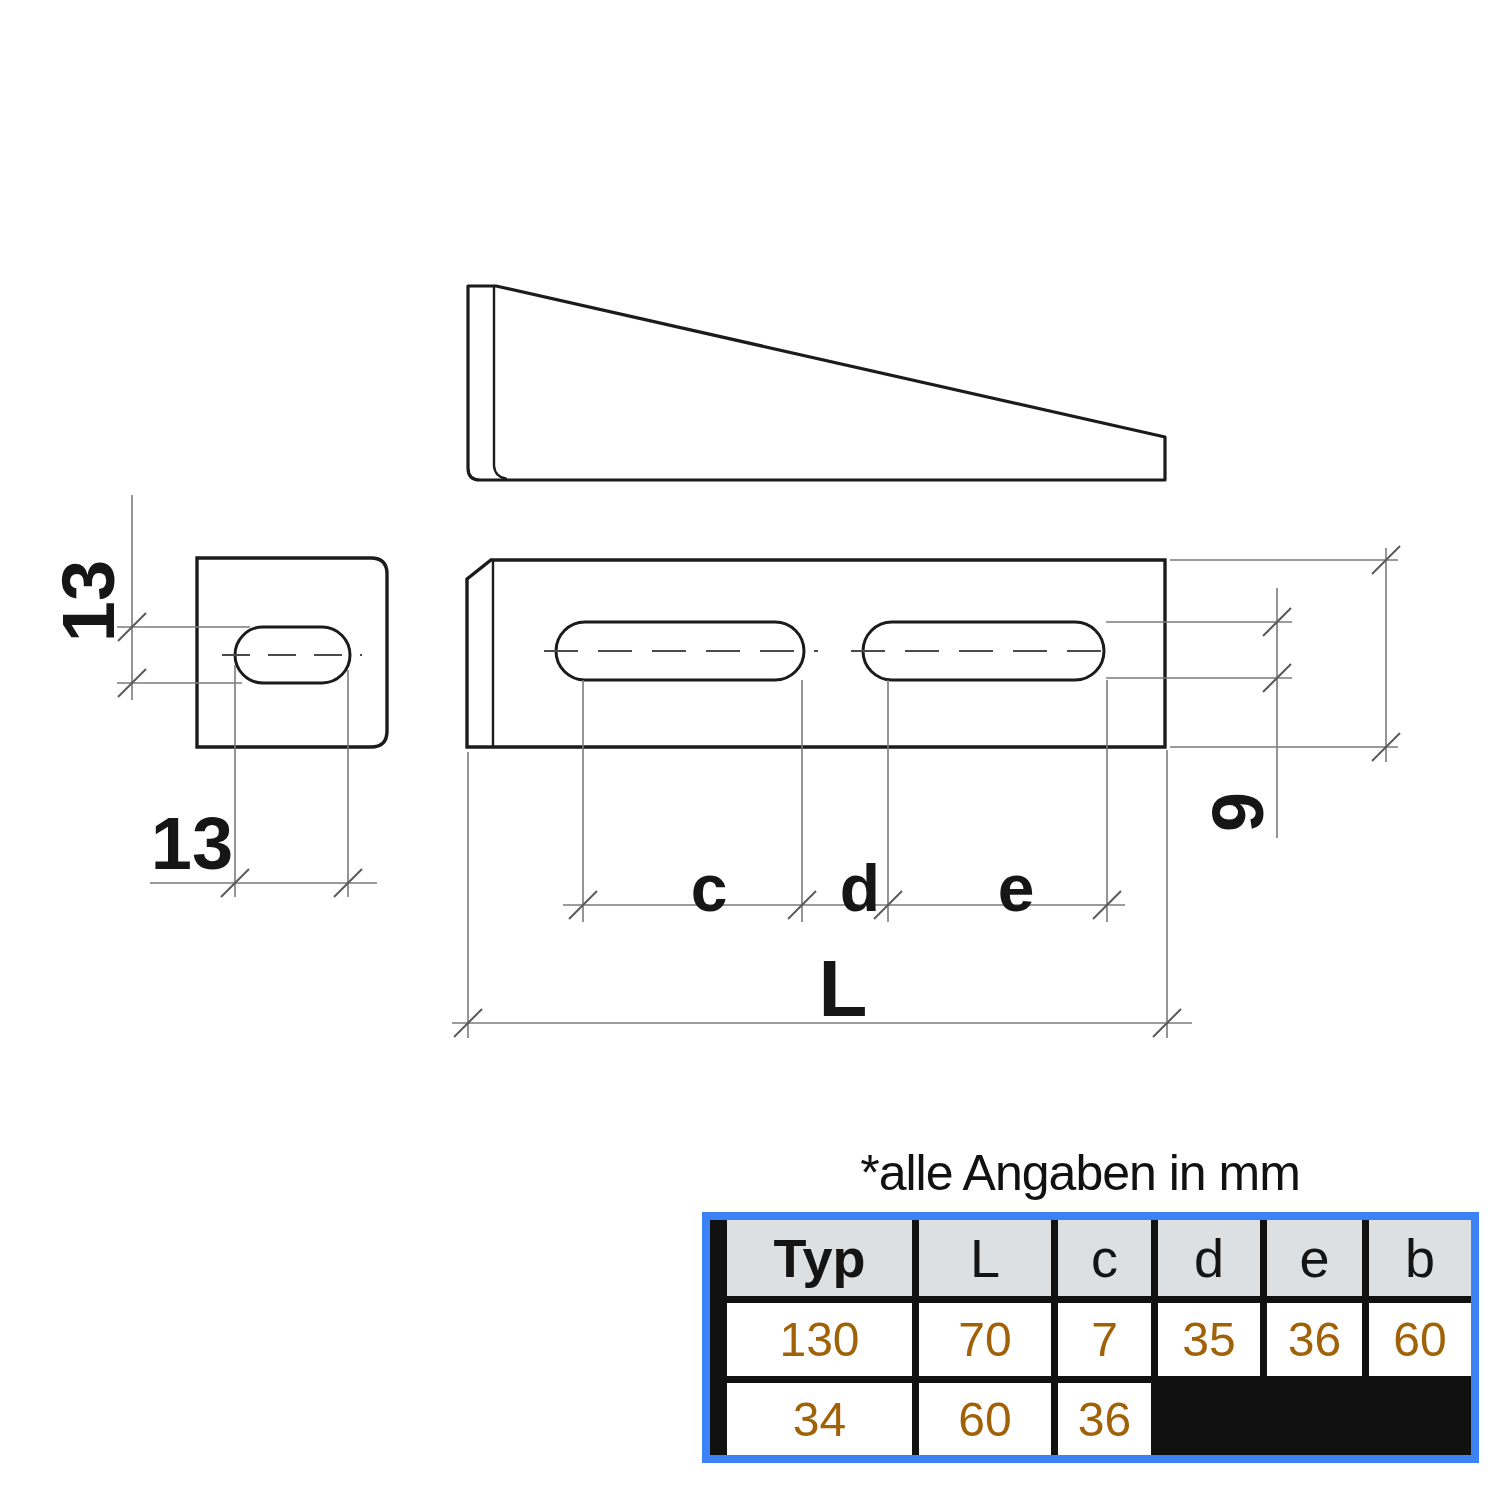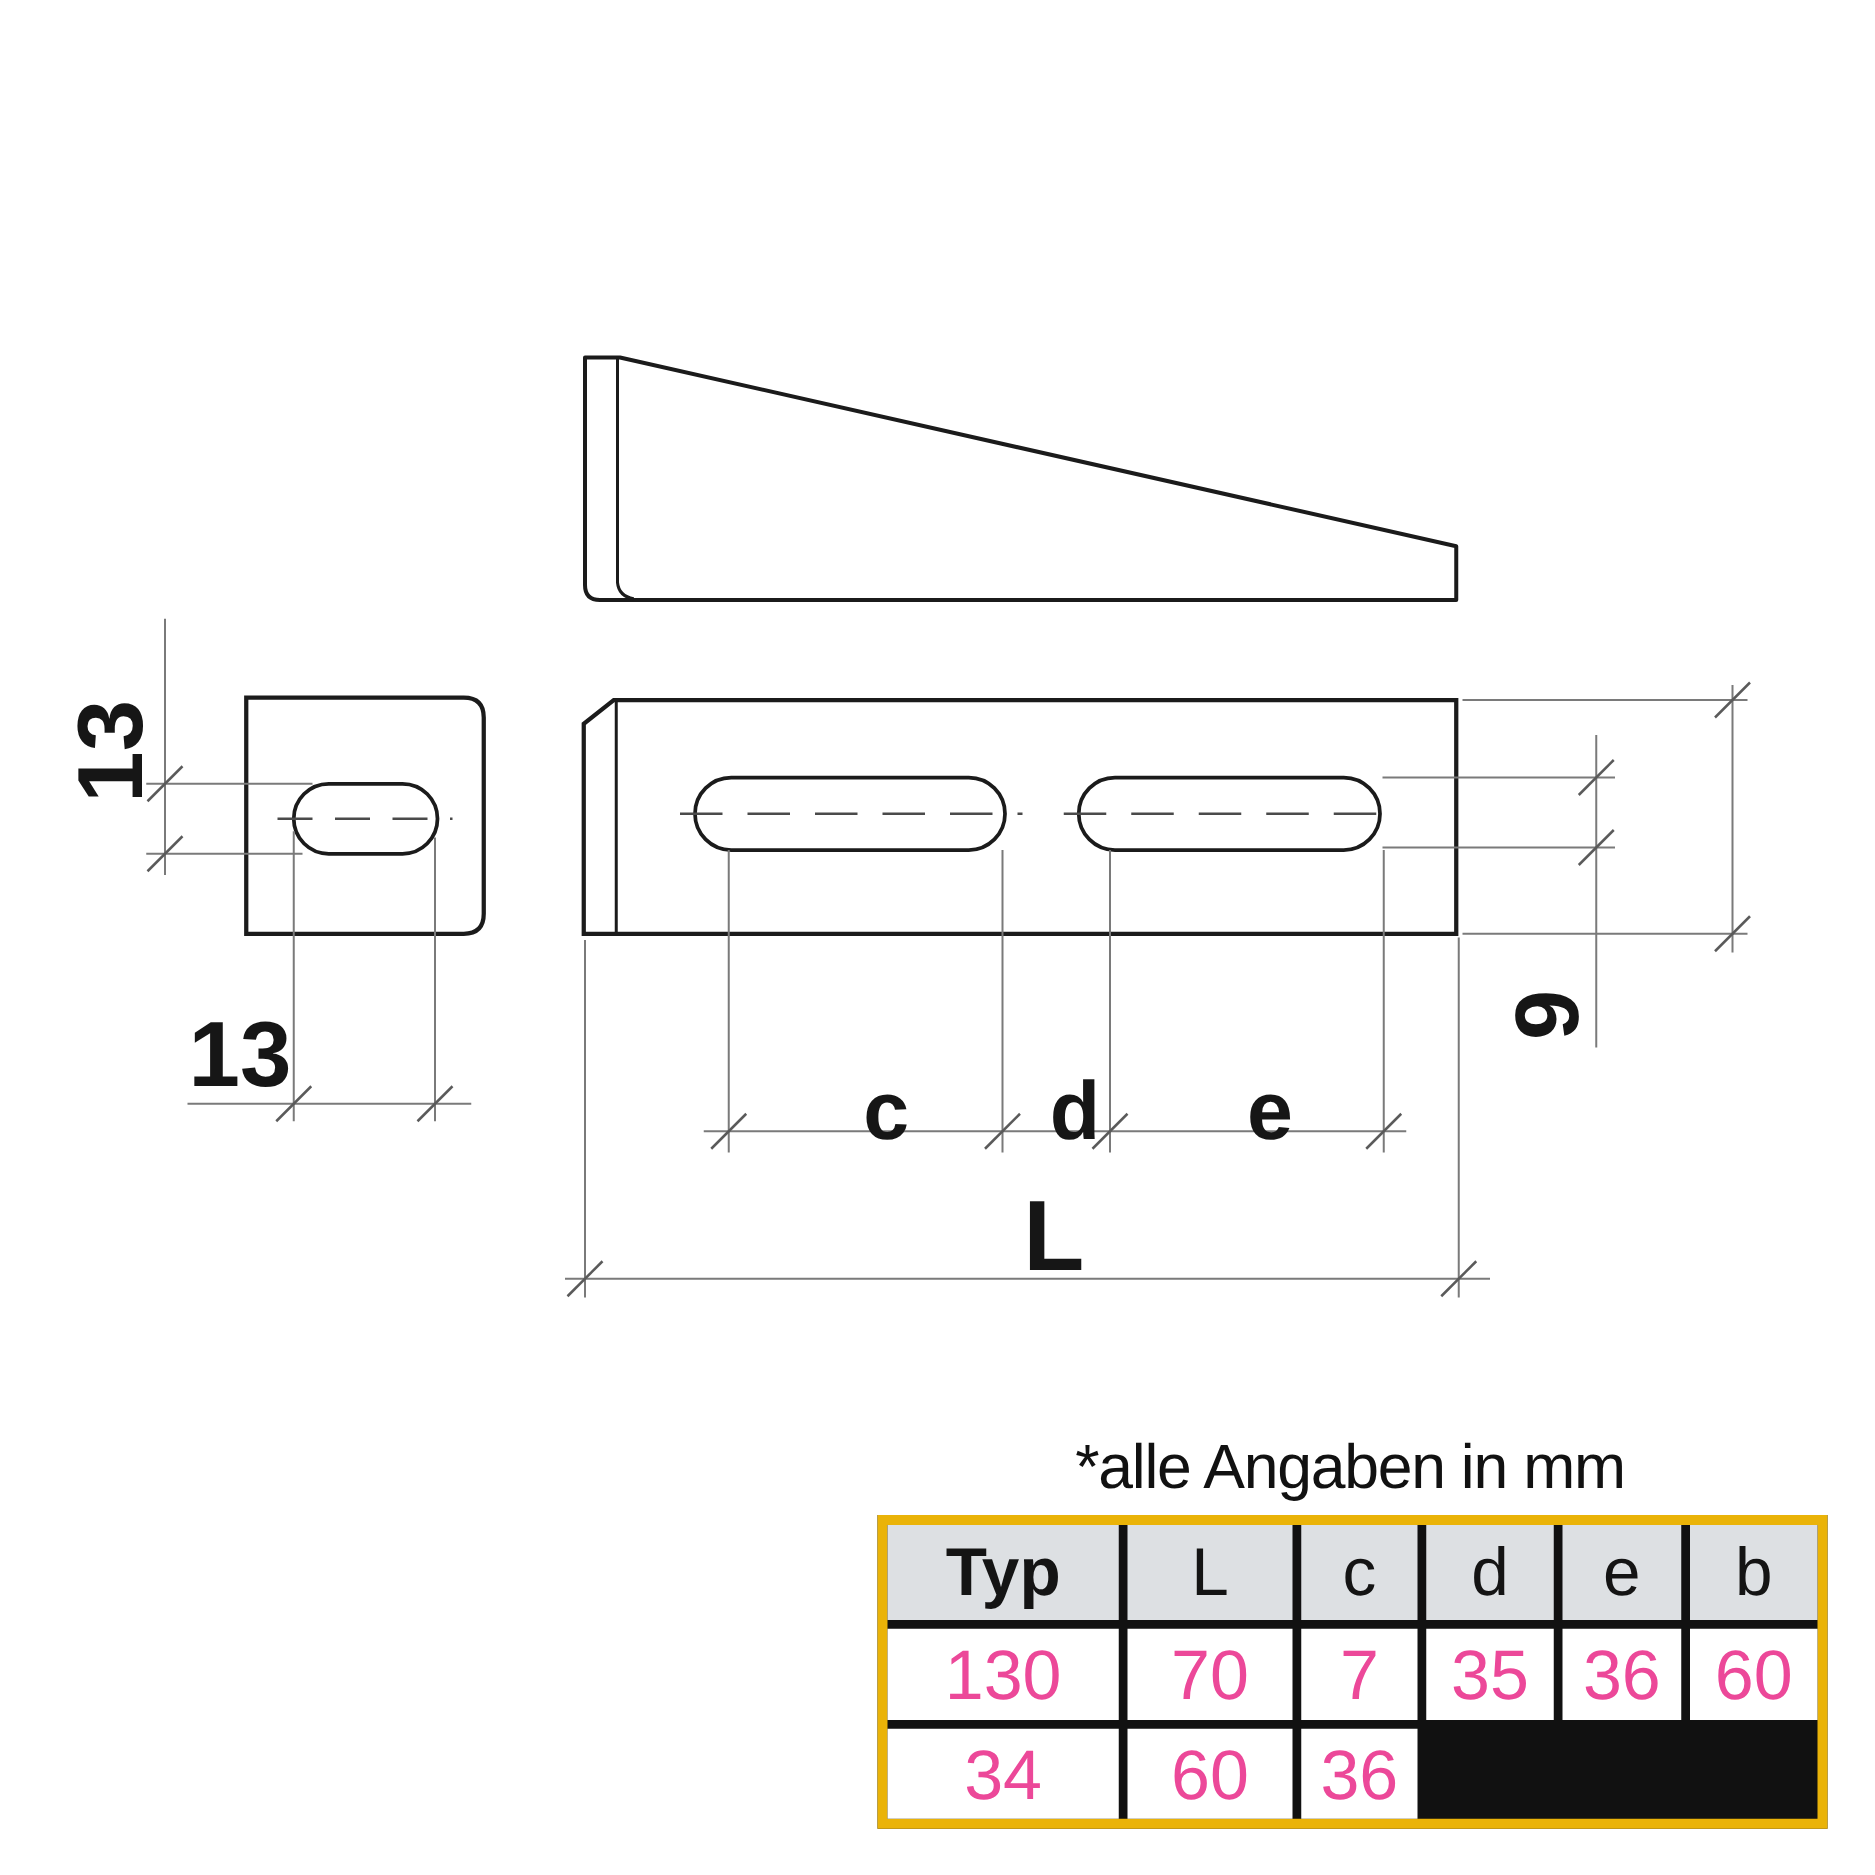--- a/index.html
+++ b/index.html
@@ -7,34 +7,35 @@
        font-family:"Liberation Sans", sans-serif;}
   #stage{position:absolute;left:0;top:0;width:1500px;height:1500px;}
   svg{position:absolute;left:0;top:0;}
   .note{
     position:absolute;left:700px;top:1138px;width:760px;height:70px;
     display:flex;align-items:center;justify-content:center;
     font-size:50px;color:#111;letter-spacing:-1px;white-space:nowrap;
   }
   .spec-table{
     position:absolute;left:702px;top:1212px;
-    background:#111;border:8px solid #eab308;
+    background:#111;border:8px solid #3b82f6;
     display:grid;
     grid-template-columns:185px 132px 93px 102px 95px 102px;
     grid-template-rows:76px 73px 72px;
     gap:7px;
+    padding-left:17px;
   }
   .cell{
     display:flex;align-items:center;justify-content:center;
     background:#fff;overflow:hidden;
   }
   .cell.gray{background:#dde0e3;}
   .cell.hdr{font-size:54px;color:#141414;}
   .cell.typ{font-size:54px;font-weight:bold;color:#141414;}
-  .cell.num{font-size:56px;color:#ec4899;}
+  .cell.num{font-size:48px;color:#a16207;}
 </style>
 </head>
 <body>
 
 <div id="stage">
 
   <svg width="1500" height="1500" viewBox="0 0 1500 1500">
 
     <g fill="#ffffff" stroke="#1b1b1b">
       <path stroke-width="3.2" stroke-linejoin="round" d="M468,286 L496,286 L1165,437 L1165,480 L480,480 Q468,480 468,468 Z"></path>

